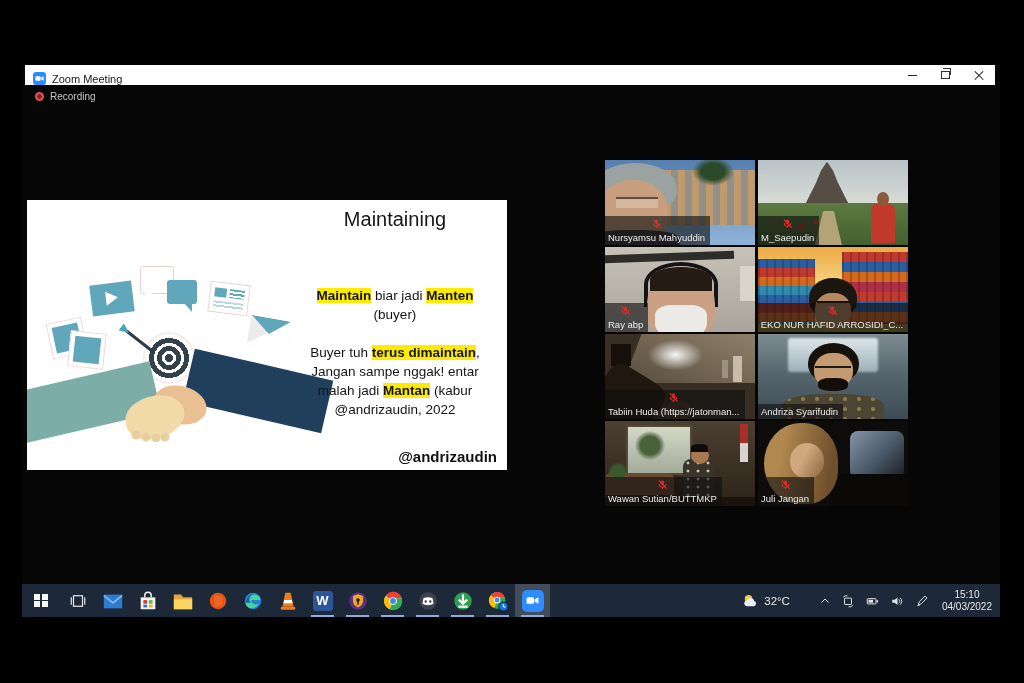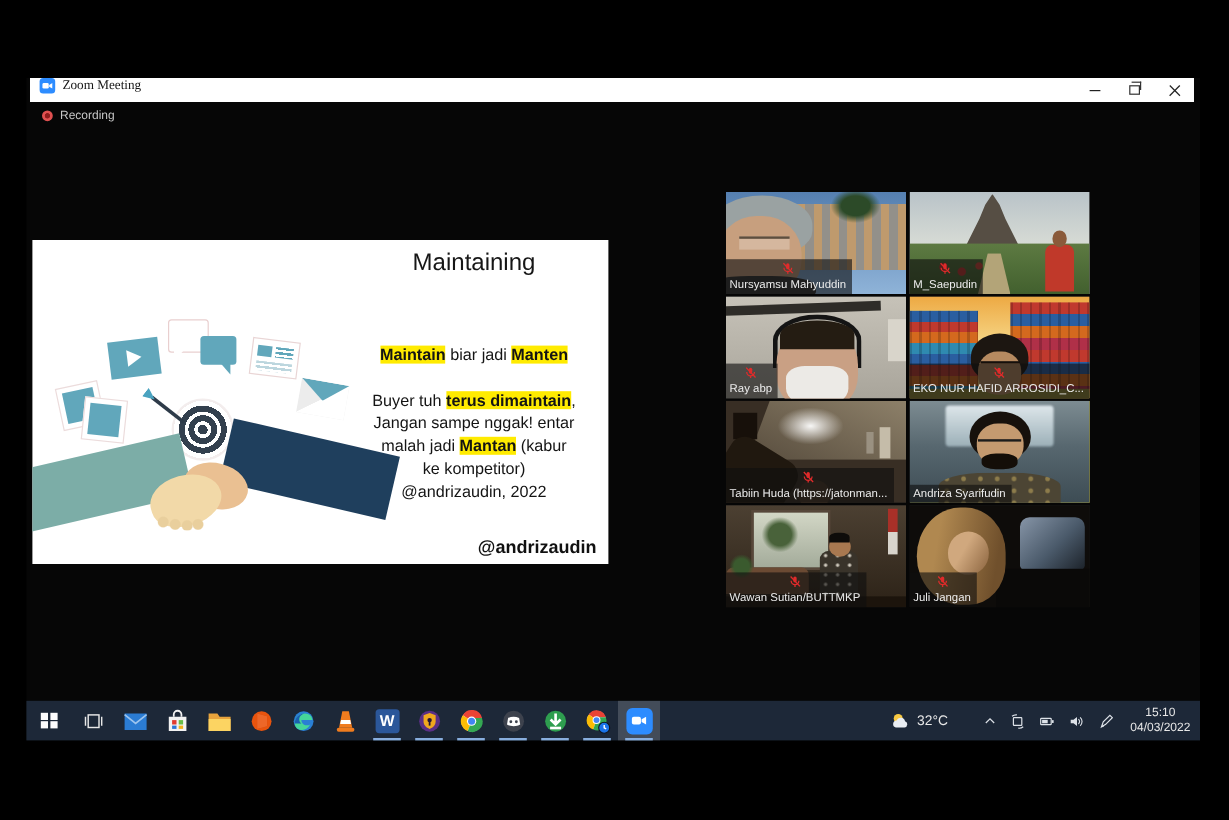--- a/index.html
+++ b/index.html
@@ -2,21 +2,21 @@
 <html><head>
 <meta charset="utf-8">
 <style>
   html,body{margin:0;padding:0;}
   body{width:1024px;height:683px;background:#000;position:relative;overflow:hidden;
        font-family:"Liberation Sans",sans-serif;-webkit-font-smoothing:antialiased;}
   
   .screen{position:absolute;left:22px;top:65px;width:978px;height:552px;background:#060606;}
   
   .titlebar{position:absolute;left:3px;top:0;width:970px;height:20px;background:#fff;
-            display:flex;align-items:flex-start;box-sizing:border-box;font-family:Liberation Serif, serif;}
+            display:flex;align-items:flex-end;box-sizing:border-box;}
   .zoom-app-icon{width:13px;height:13px;border-radius:3px;background:#2d8cff;margin-left:8px;
                  display:flex;align-items:center;justify-content:center;flex:none;}
   .titlebar-title{font-size:11px;color:#151515;margin-left:6px;}
   .win-controls{margin-left:auto;display:flex;height:100%;}
   .wc{width:33px;height:100%;display:flex;align-items:center;justify-content:center;cursor:default;}
   .wc-min-glyph{width:9px;height:1px;background:#222;}
   .wc-restore-glyph{position:relative;width:7px;height:6px;border:1px solid #333;background:#fff;}
   .wc-restore-glyph::before{content:"";position:absolute;left:1px;top:-4px;width:7px;height:6px;
                             border:1px solid #333;border-bottom:none;border-left:none;}
   .wc-close-glyph{position:relative;width:10px;height:10px;}
@@ -262,25 +262,25 @@
       <div class="il-dart"></div>
       <div class="il-arm-l"></div>
       <div class="il-arm-r"></div>
       <div class="il-hand-r"></div>
       <div class="il-hand-l"></div>
       <div class="il-fingers"></div>
     </div>
     <div class="slide-title">Maintaining</div>
     <div class="slide-body">
         <div><span class="hl">Maintain</span><span> biar jadi </span><span class="hl">Manten</span></div>
+        <div><span>(buyer)</span></div>
         <div class="sl-spacer"></div>
         <div><span>Buyer tuh </span><span class="hl">terus dimaintain</span><span>,</span></div>
         <div><span>Jangan sampe nggak! entar</span></div>
         <div><span>malah jadi </span><span class="hl">Mantan</span><span> (kabur</span></div>
-        <div><span>ke kompetitor)</span></div>
         <div><span>@andrizaudin, 2022</span></div>
       </div>
     <div class="signature">@andrizaudin</div>
   </div>
 
   <div>
 
     <div class="tile" style="left:583px;top:95px;">
       <div class="art">
         <div class="a1-sky"></div>

